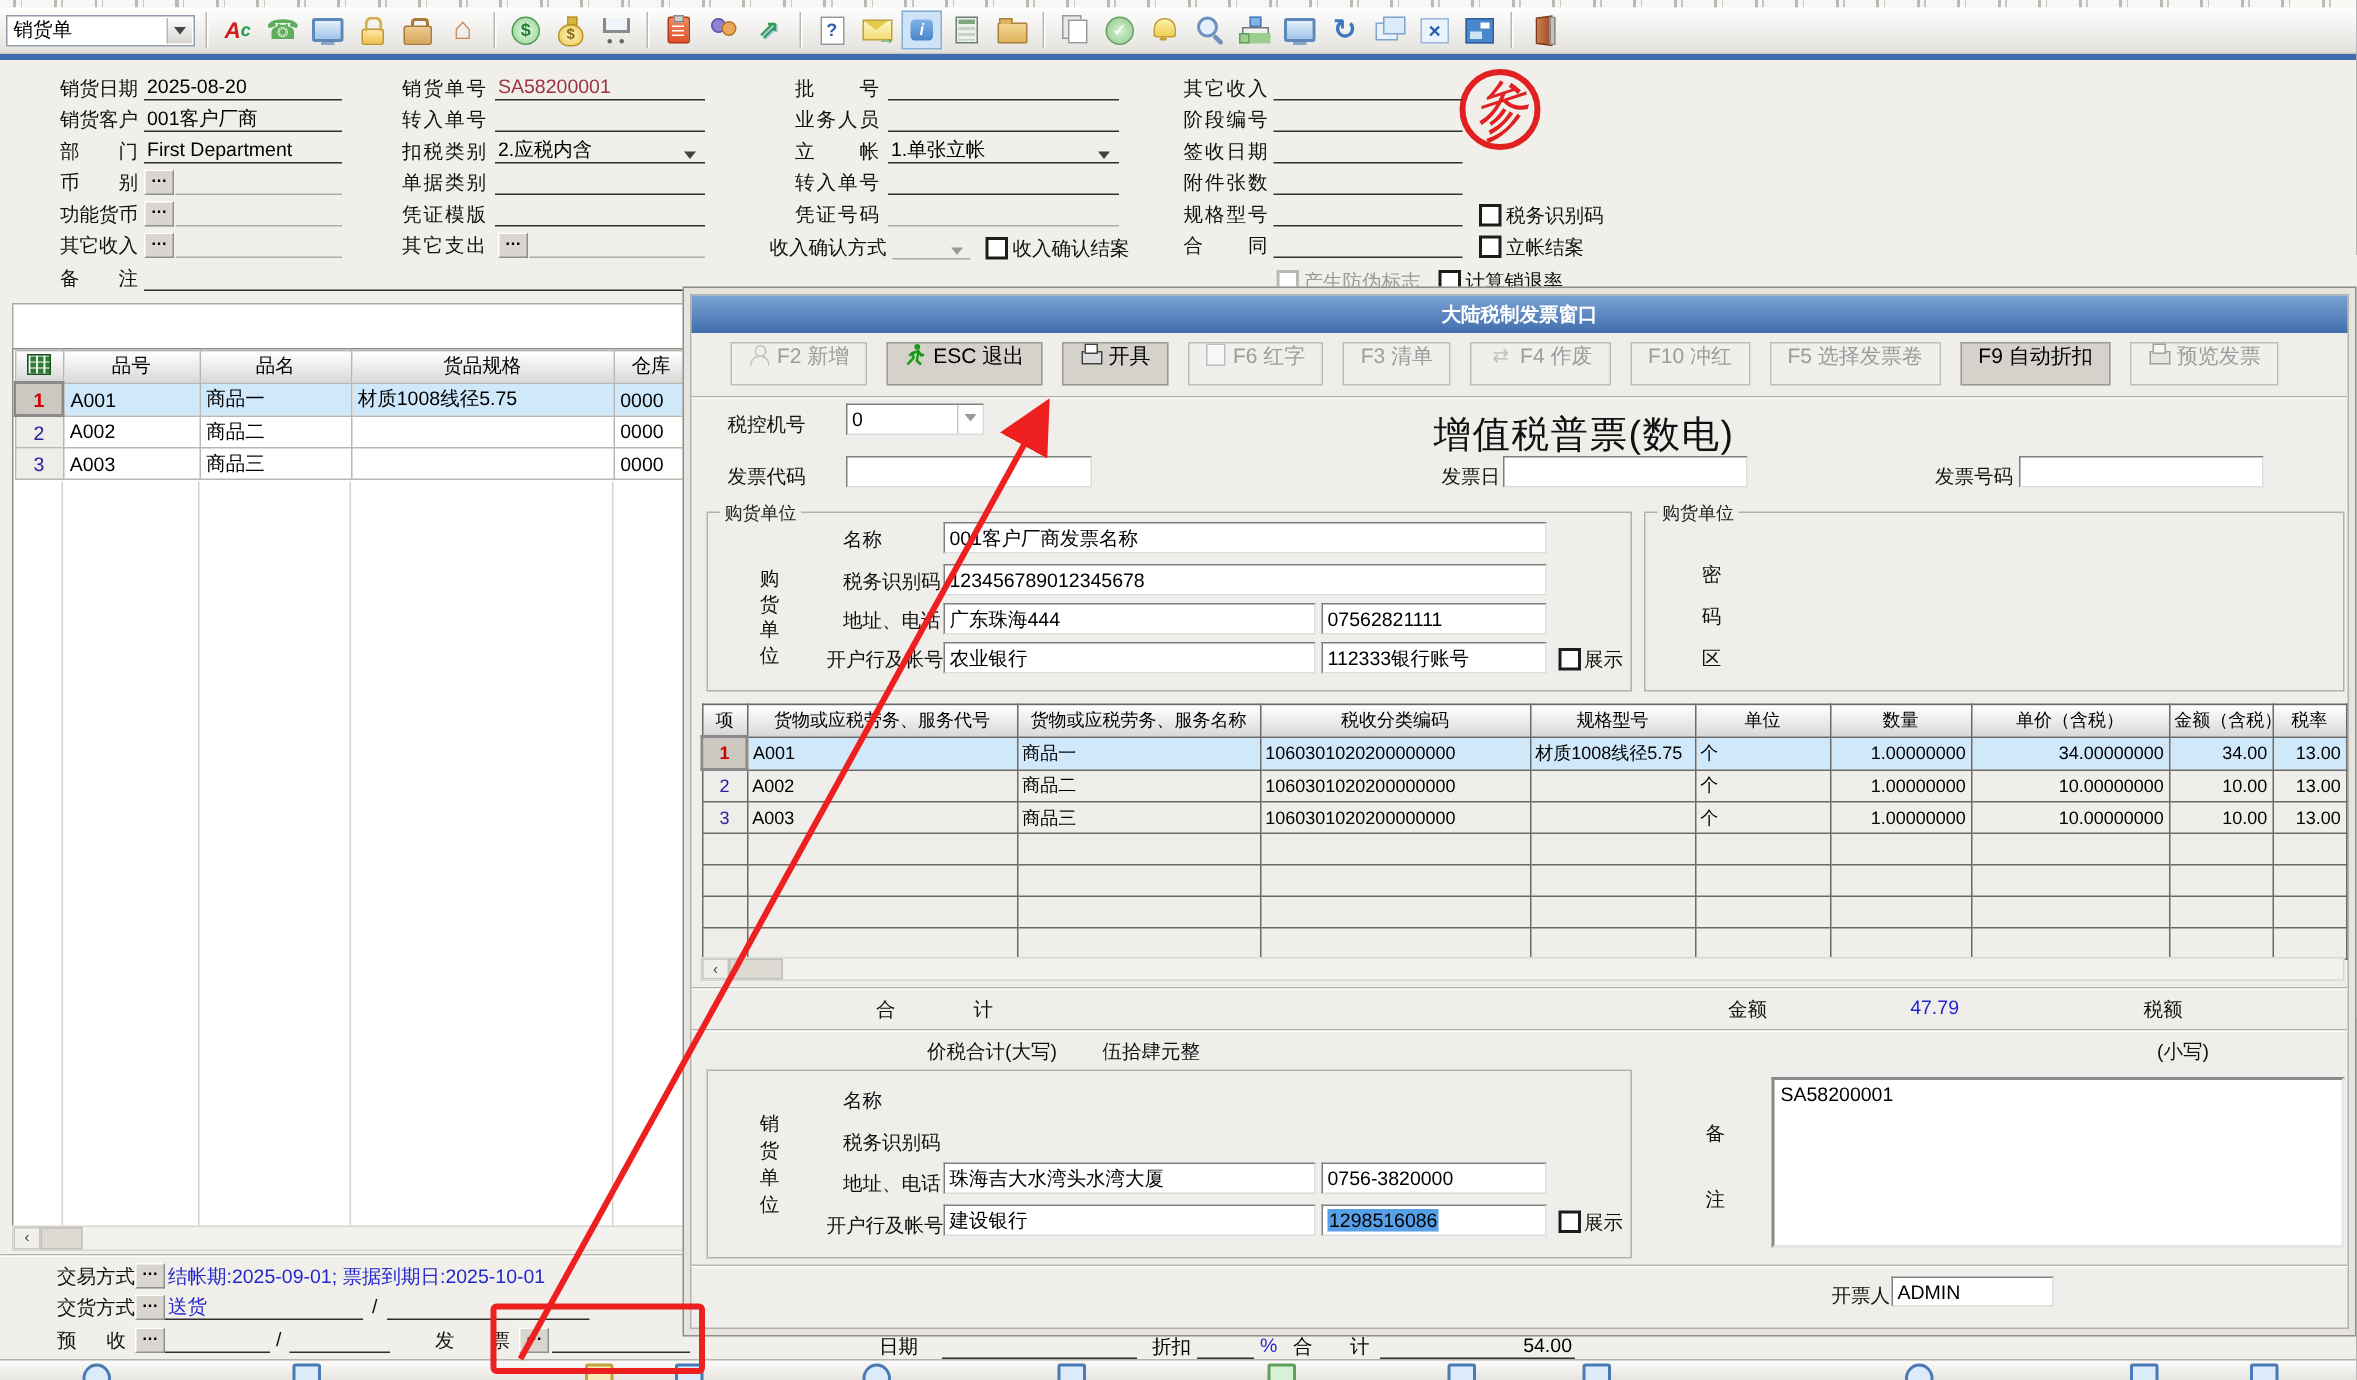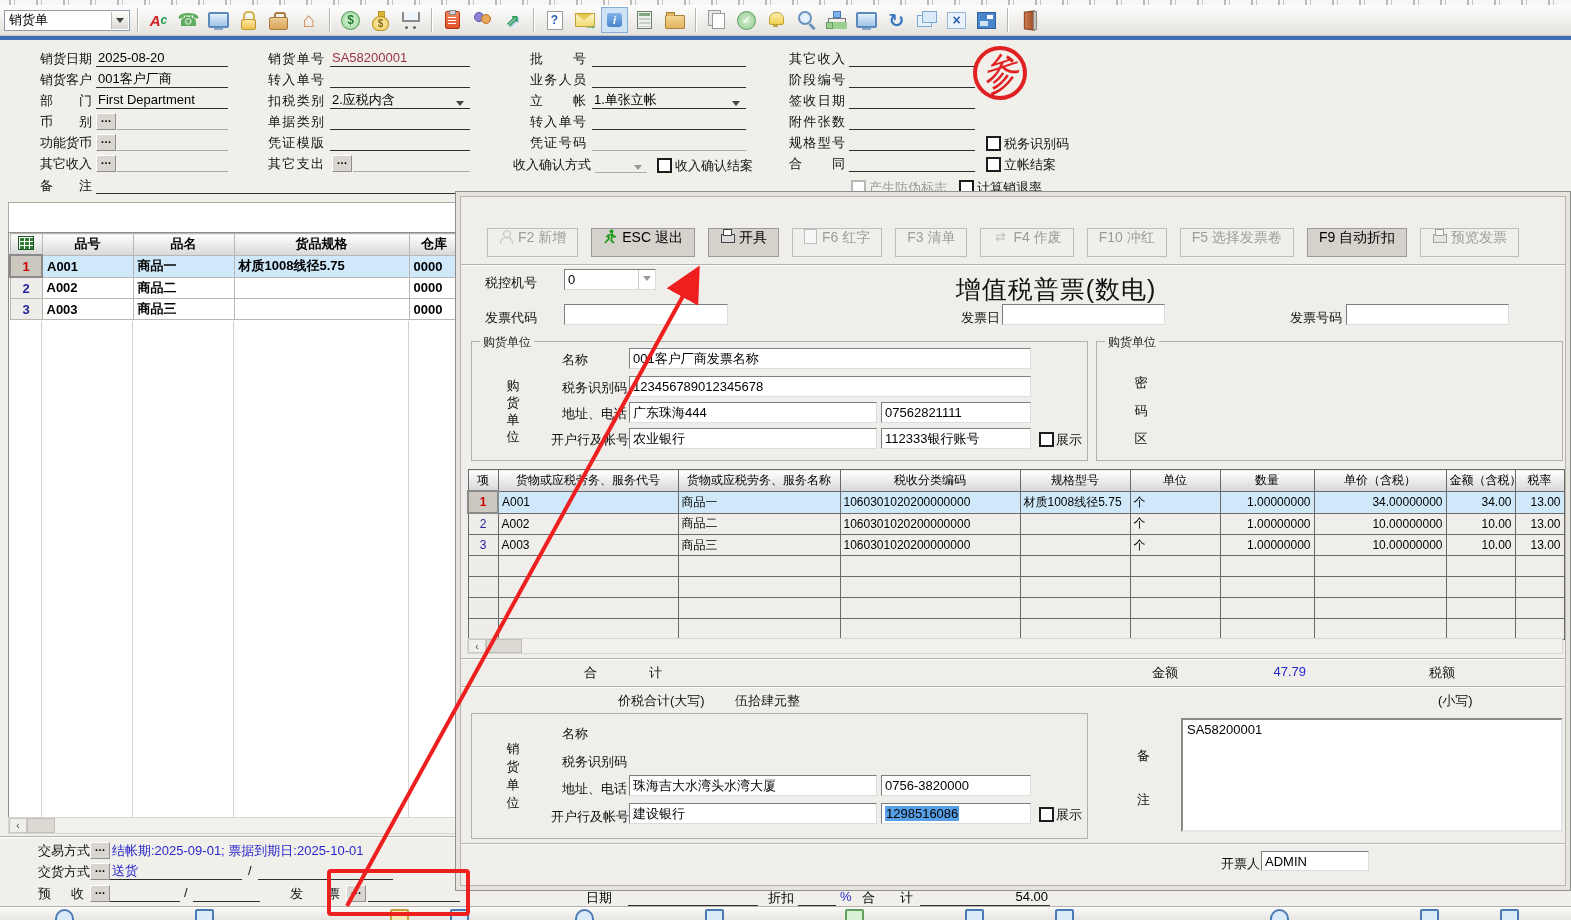--- a/index.html
+++ b/index.html
@@ -94,21 +94,21 @@
   .inp{position:absolute;background:#fff;border:1px solid;border-color:#7e7e7e #dcdcdc #dcdcdc #7e7e7e;font-size:13px;
        line-height:19px;padding:0 3px;white-space:nowrap;overflow:hidden;box-sizing:border-box;}
   .gbox{position:absolute;border:1px solid #b3b1ac;}
   .gcap{position:absolute;top:-8px;left:8px;background:#f0eeea;padding:0 3px;font-size:12px;color:#222;}
   .vlab{position:absolute;width:16px;font-size:13px;line-height:17px;word-break:break-all;text-align:center;color:#111;}
   .groove{position:absolute;height:0;border-top:1px solid #b5b3ae;border-bottom:1px solid #fdfdfd;}
   
   table{border-collapse:collapse;table-layout:fixed;}
   .tbl th,.tbl td{border:1px solid #6a6a6a;font-size:12px;padding:0 3px;height:20px;overflow:hidden;white-space:nowrap;font-weight:normal;}
   .tbl th{background:linear-gradient(#ffffff,#d7d7d7);}
-  .ltbl th,.ltbl td{border:1px solid #b9b7b2;font-size:13px;padding:0 4px;height:20px;overflow:hidden;white-space:nowrap;font-weight:bold;}
+  .ltbl th,.ltbl td{border:1px solid #b9b7b2;font-size:13px;padding:0 4px;height:20px;overflow:hidden;white-space:nowrap;font-weight:normal;}
   .ltbl th{background:linear-gradient(#ffffff,#d7d7d7);}
   .rn{background:#efede9;text-align:center;color:#24249f;}
   .rn.on{background:#ccc8c0;color:#d00000;font-weight:bold;}
   tr.sel td{background:#cfe8fa;}
   .num{text-align:right;}
   .cen{text-align:center;}
   .xls{display:inline-block;width:14px;height:12px;background:#2f7d32;border:1px solid #1c5420;
        background-image:linear-gradient(#fff 1px,transparent 1px),linear-gradient(90deg,#fff 1px,transparent 1px);background-size:5px 4px;}
   .vline{position:absolute;width:1px;background:#d4d2cd;}
   .sbar{position:absolute;background:#f2f1ee;border:1px solid #d9d7d2;display:flex;align-items:stretch;box-sizing:border-box;}
@@ -377,20 +377,23 @@
     <span class="abs" style="left:198px;top:0">折扣</span>
     <span class="uf" style="left:228px;top:0;width:38px"></span>
     <span class="abs" style="left:270px;top:0;color:#2626cf">%</span>
     <span class="abs" style="left:292px;top:0">合</span>
     <span class="abs" style="left:330px;top:0">计</span>
     <span class="uf" style="left:350px;top:0;width:130px;text-align:right">54.00</span>
   </div>
 
   <div class="win">
    <div class="win-in">
+    <div class="titlebar">
+      <span>大陆税制发票窗口</span>
+    </div>
     <div class="invtb">
       <button class="tbtn">
             <span class="bi bi-person"></span>
             <span>F2 新增</span>
           </button>
       <button class="tbtn on">
             <span class="bi"><svg width="14" height="15" viewBox="0 0 14 15">
                 <circle cx="8.5" cy="2.3" r="1.9" fill="#179917"></circle>
                 <path d="M2 14 L6 9.5 L5.4 6.3 L9.4 5.2 L11.2 8 L13 7.2 M5.4 6.3 L3.2 8.2 M9.4 5.2 L8.2 11.5 L11 14" stroke="#179917" stroke-width="1.7" fill="none"></path>
               </svg></span>

